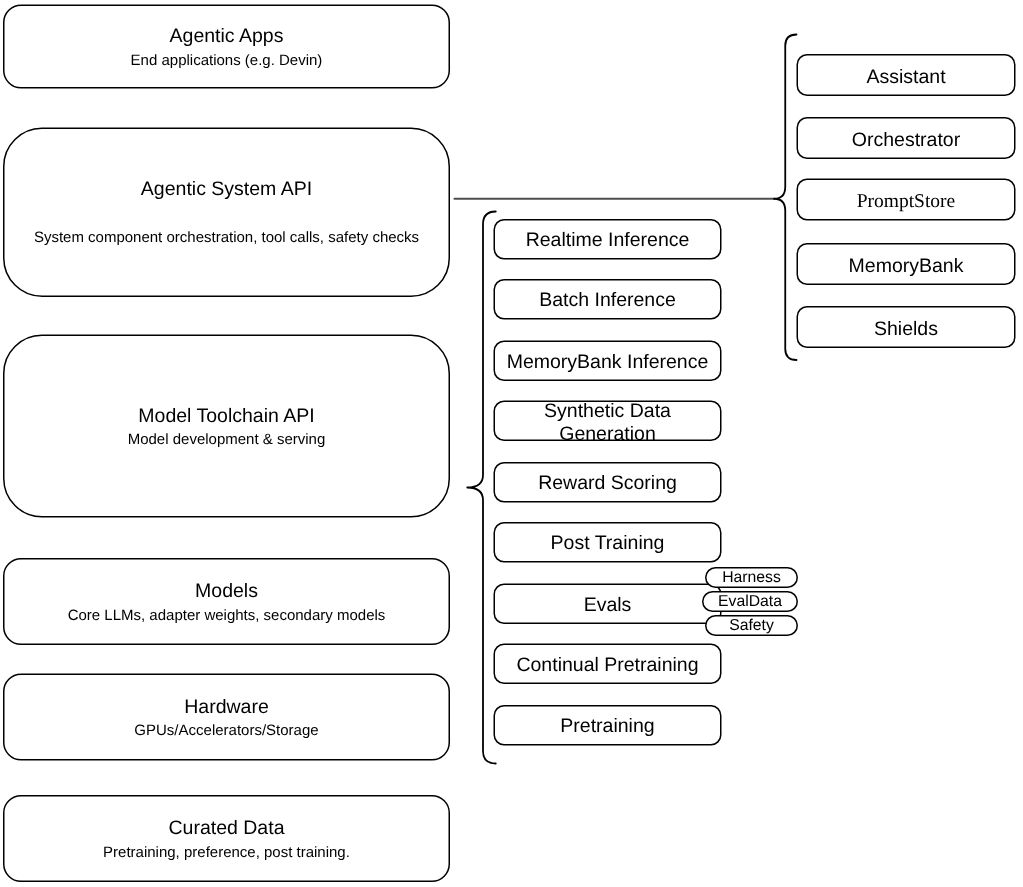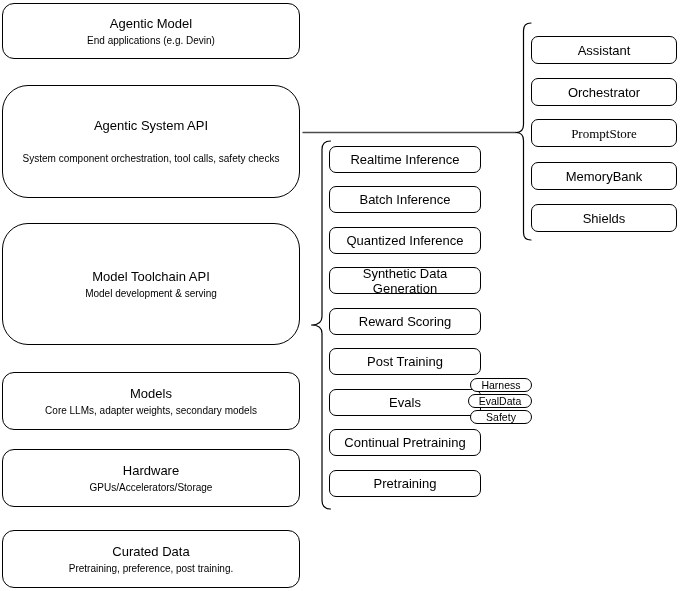--- a/index.html
+++ b/index.html
@@ -66,21 +66,21 @@
 
 <div class="canvas">
 
   <svg class="overlay" viewBox="0 0 682 591">
     <path class="edge" d="M303 132.5 L516 132.5"></path>
     <path class="brace" d="M531 23 Q523.5 23 523.5 30.5 L523.5 124.5 Q523.5 132.5 516 132.5 Q523.5 132.5 523.5 140.5 L523.5 232.5 Q523.5 240 531 240"></path>
     <path class="brace" d="M330.5 141 Q322 141 322 149.5 L322 316.5 Q322 325 311.5 325 Q322 325 322 333.5 L322 500.5 Q322 509 330.5 509"></path>
   </svg>
 
   <div class="node bigbox r12" style="top:3px;height:56px;">
-    <div class="title">Agentic Model</div>
+    <div class="title">Agentic Apps</div>
     <div class="subtitle">End applications (e.g. Devin)</div>
   </div>
   <div class="node bigbox r26" style="top:85px;height:113px;gap:20px;">
     <div class="title">Agentic System API</div>
     <div class="subtitle">System component orchestration, tool calls, safety checks</div>
   </div>
   <div class="node bigbox r26" style="top:223px;height:122px;">
     <div class="title">Model Toolchain API</div>
     <div class="subtitle">Model development &amp; serving</div>
   </div>
@@ -97,21 +97,21 @@
     <div class="subtitle">Pretraining, preference, post training.</div>
   </div>
 
   <div class="node smallbox mid" style="top:146px;">
     <span>Realtime Inference</span>
   </div>
   <div class="node smallbox mid" style="top:186px;">
     <span>Batch Inference</span>
   </div>
   <div class="node smallbox mid" style="top:227px;">
-    <span>Quantized Inference</span>
+    <span>MemoryBank Inference</span>
   </div>
   <div class="node smallbox mid" style="top:267px;">
     <span>Synthetic Data Generation</span>
   </div>
   <div class="node smallbox mid" style="top:308px;align-items:center;">
     <span>Reward Scoring</span>
   </div>
   <div class="node smallbox mid" style="top:348px;">
     <span>Post Training</span>
   </div>

